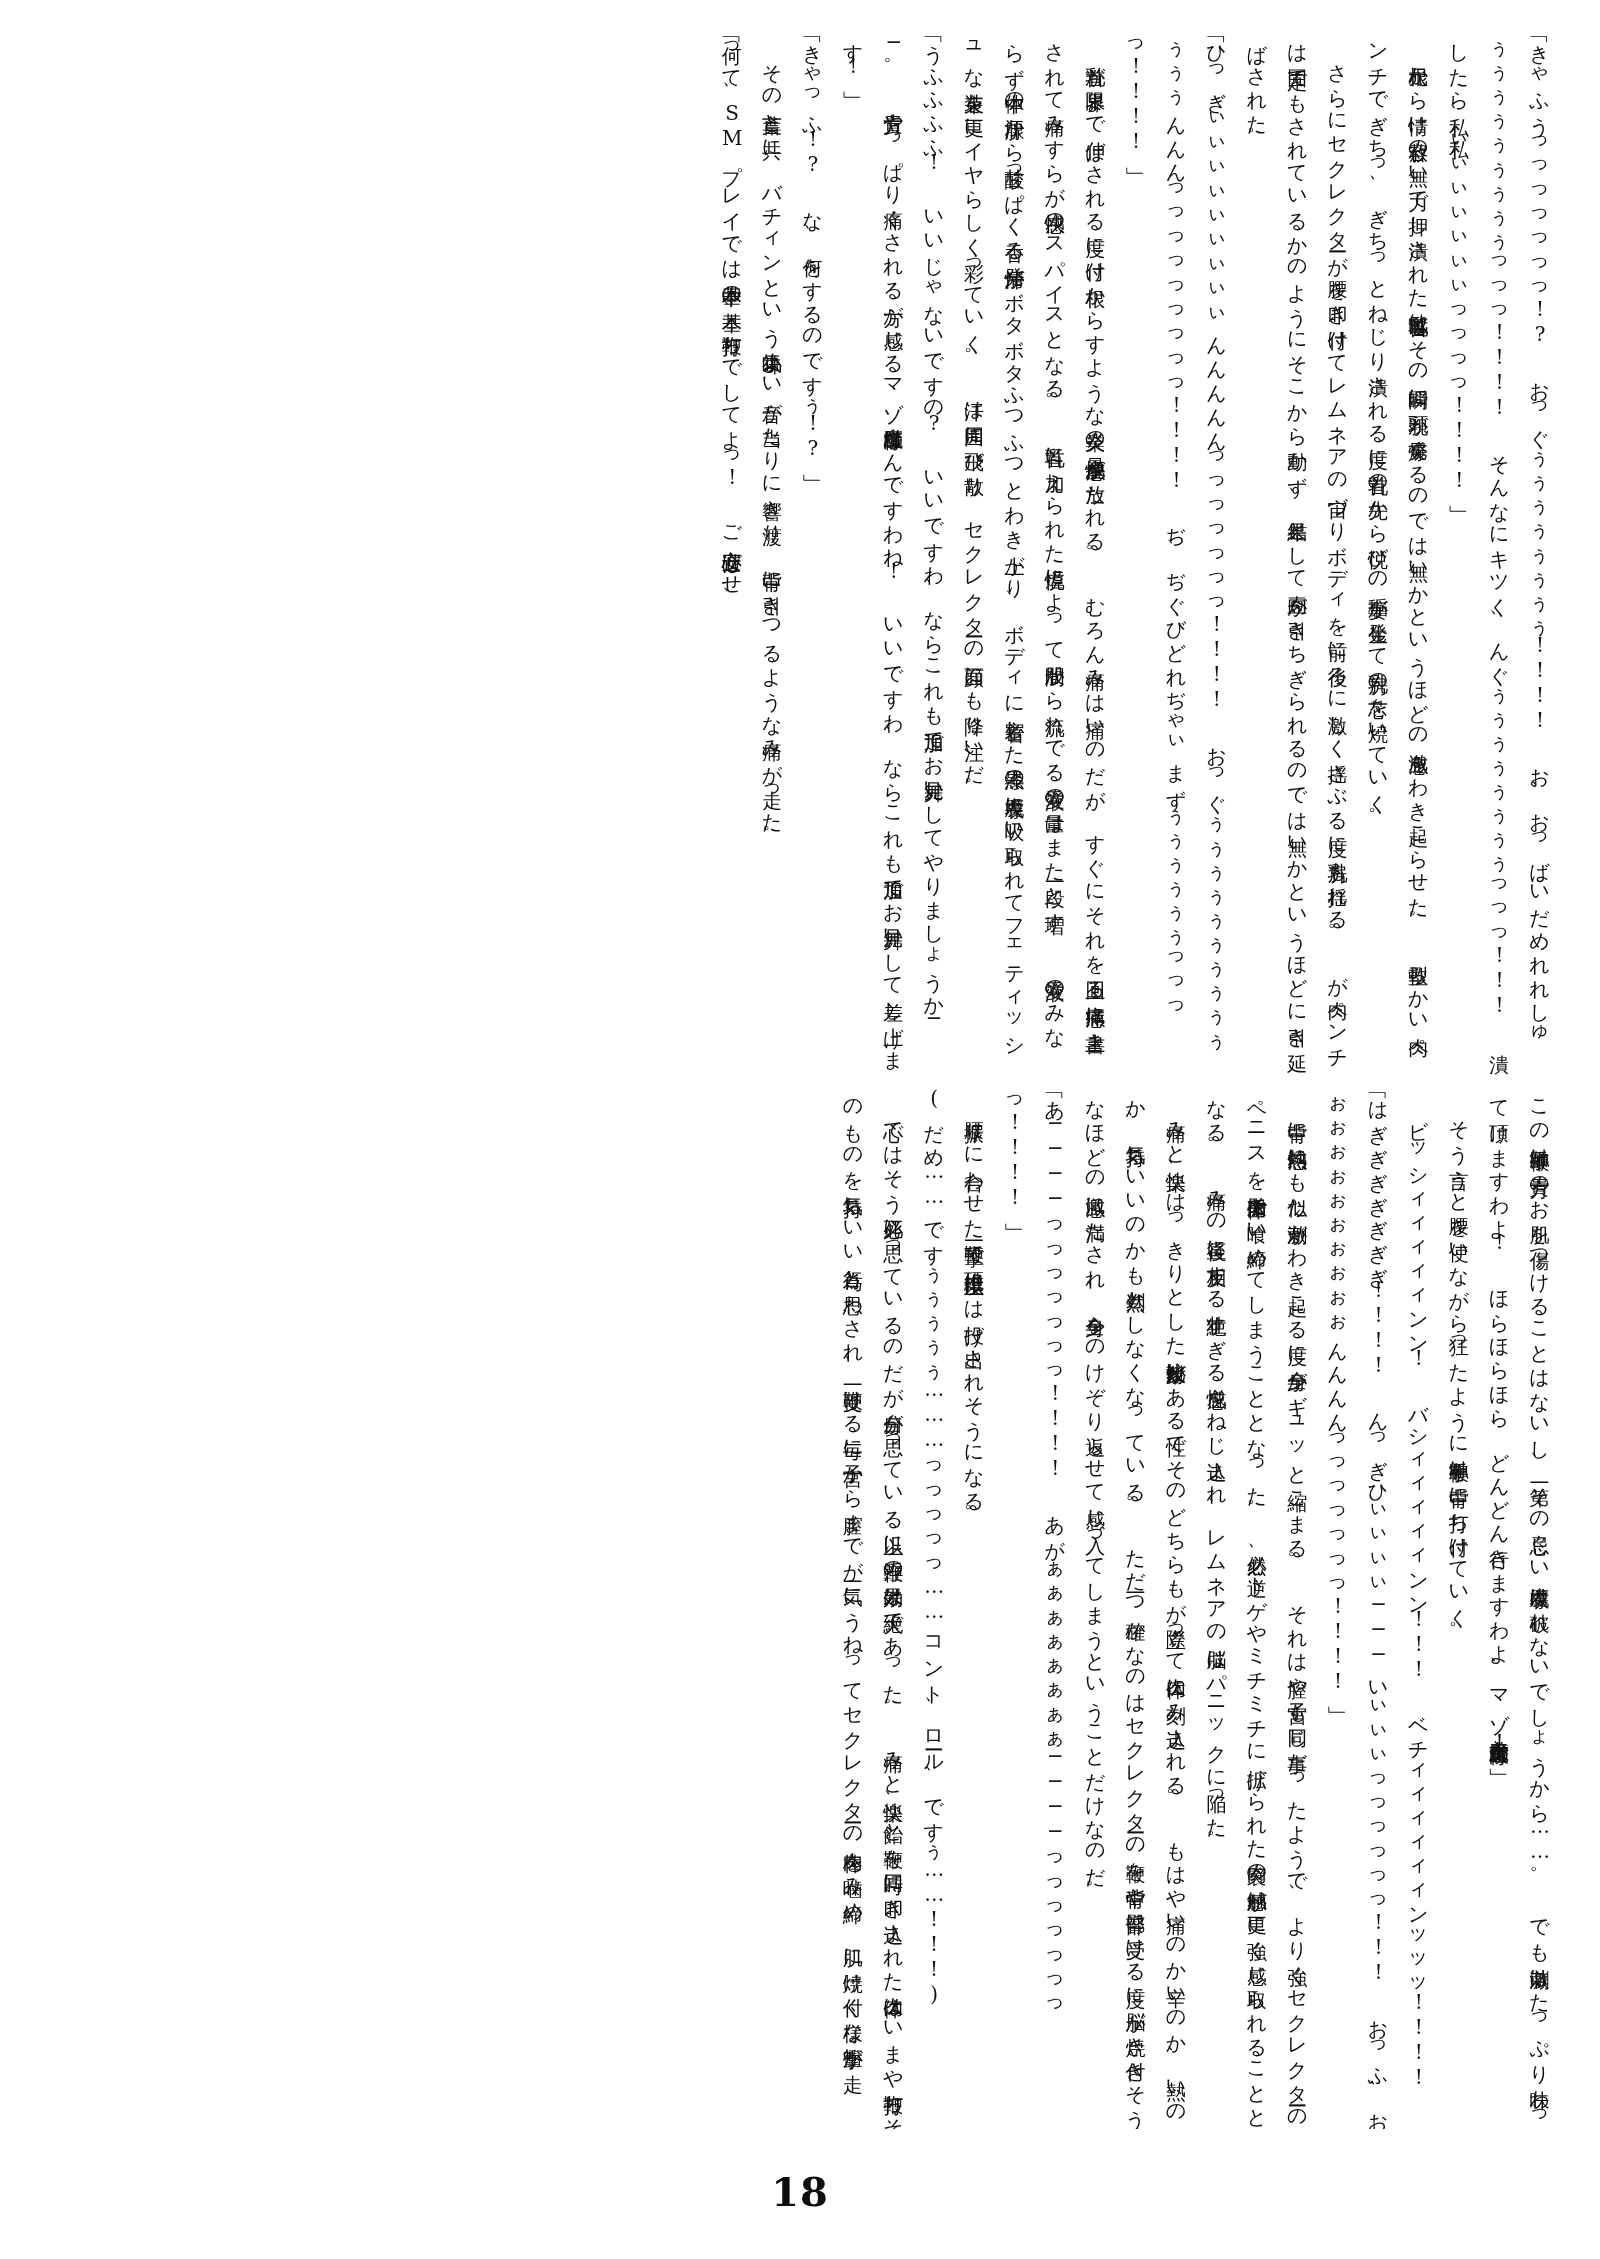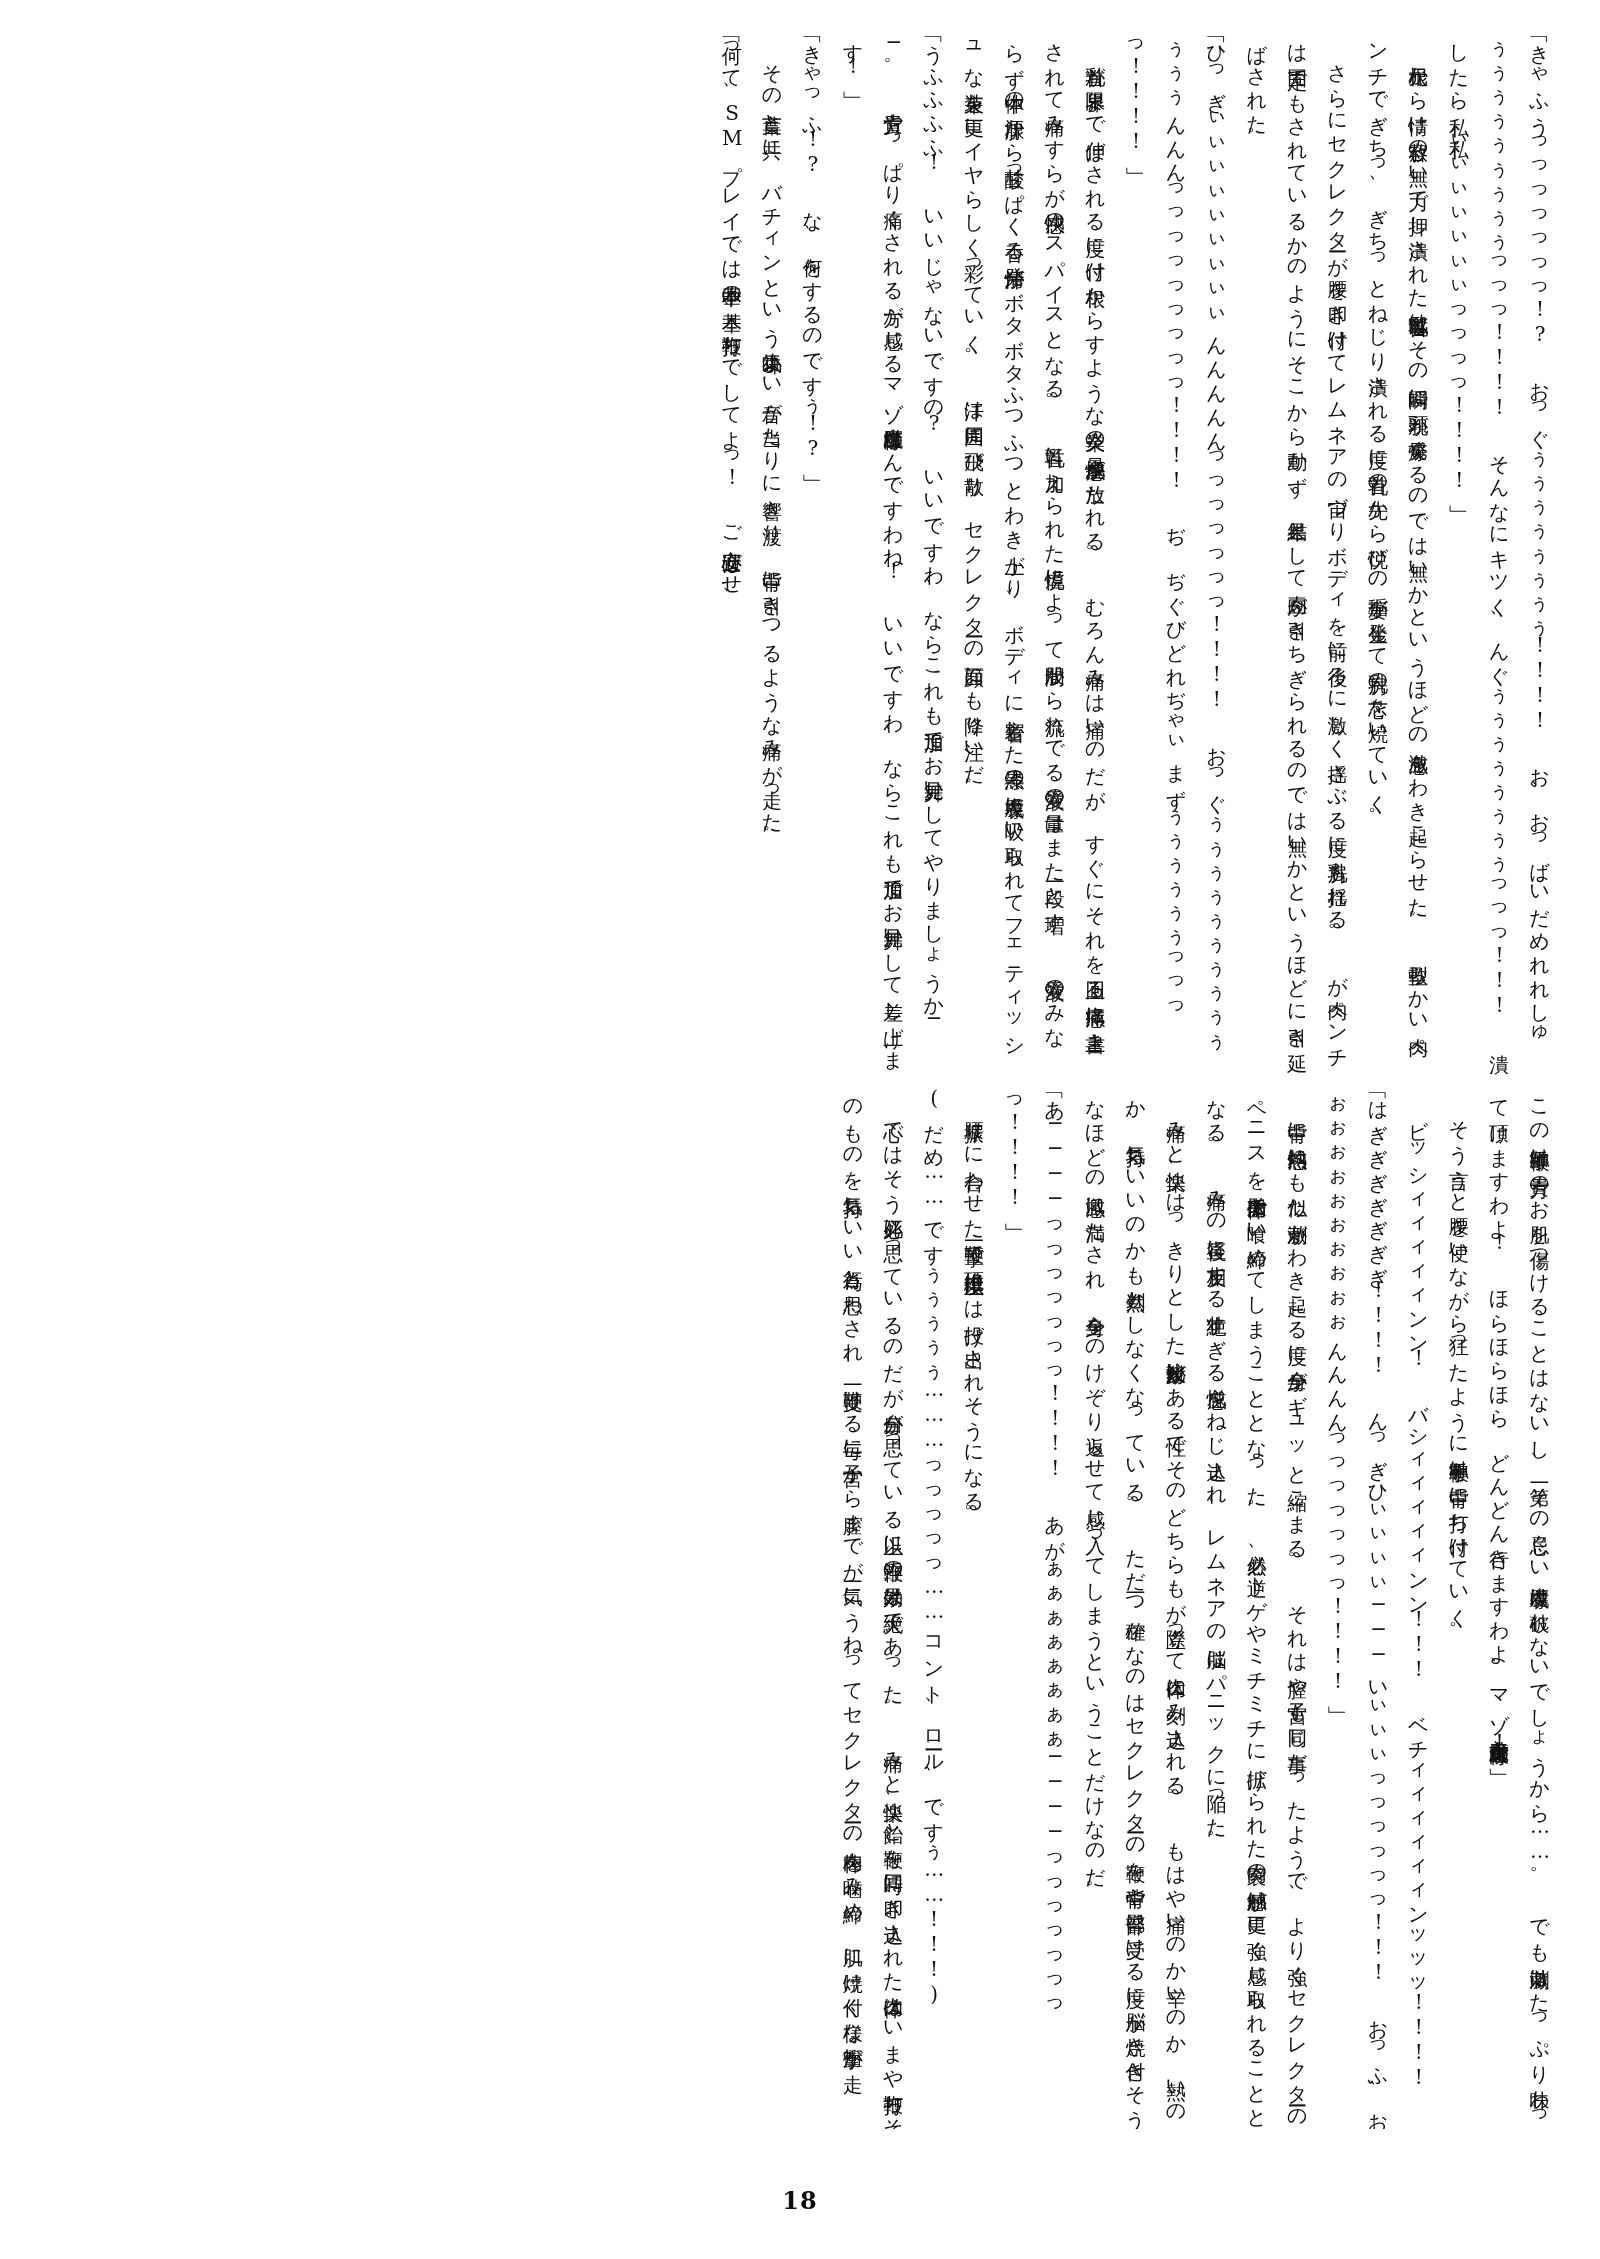--- a/index.html
+++ b/index.html
@@ -54,21 +54,21 @@
   .half.lower .vtext {
     padding-top: 6px;
   }
   .page-number {
     position: absolute;
     left: 0;
     right: 0;
     bottom: 44px;
     text-align: center;
     font-family: "DejaVu Serif", "Liberation Serif", serif;
-    font-size: 24px;
+    font-size: 40px;
     font-weight: bold;
     color: #0e0e0e;
     letter-spacing: 1px;
     margin-top: 28px;
   }
 </style>
 </head>
 <body>
 
 <div class="page">

